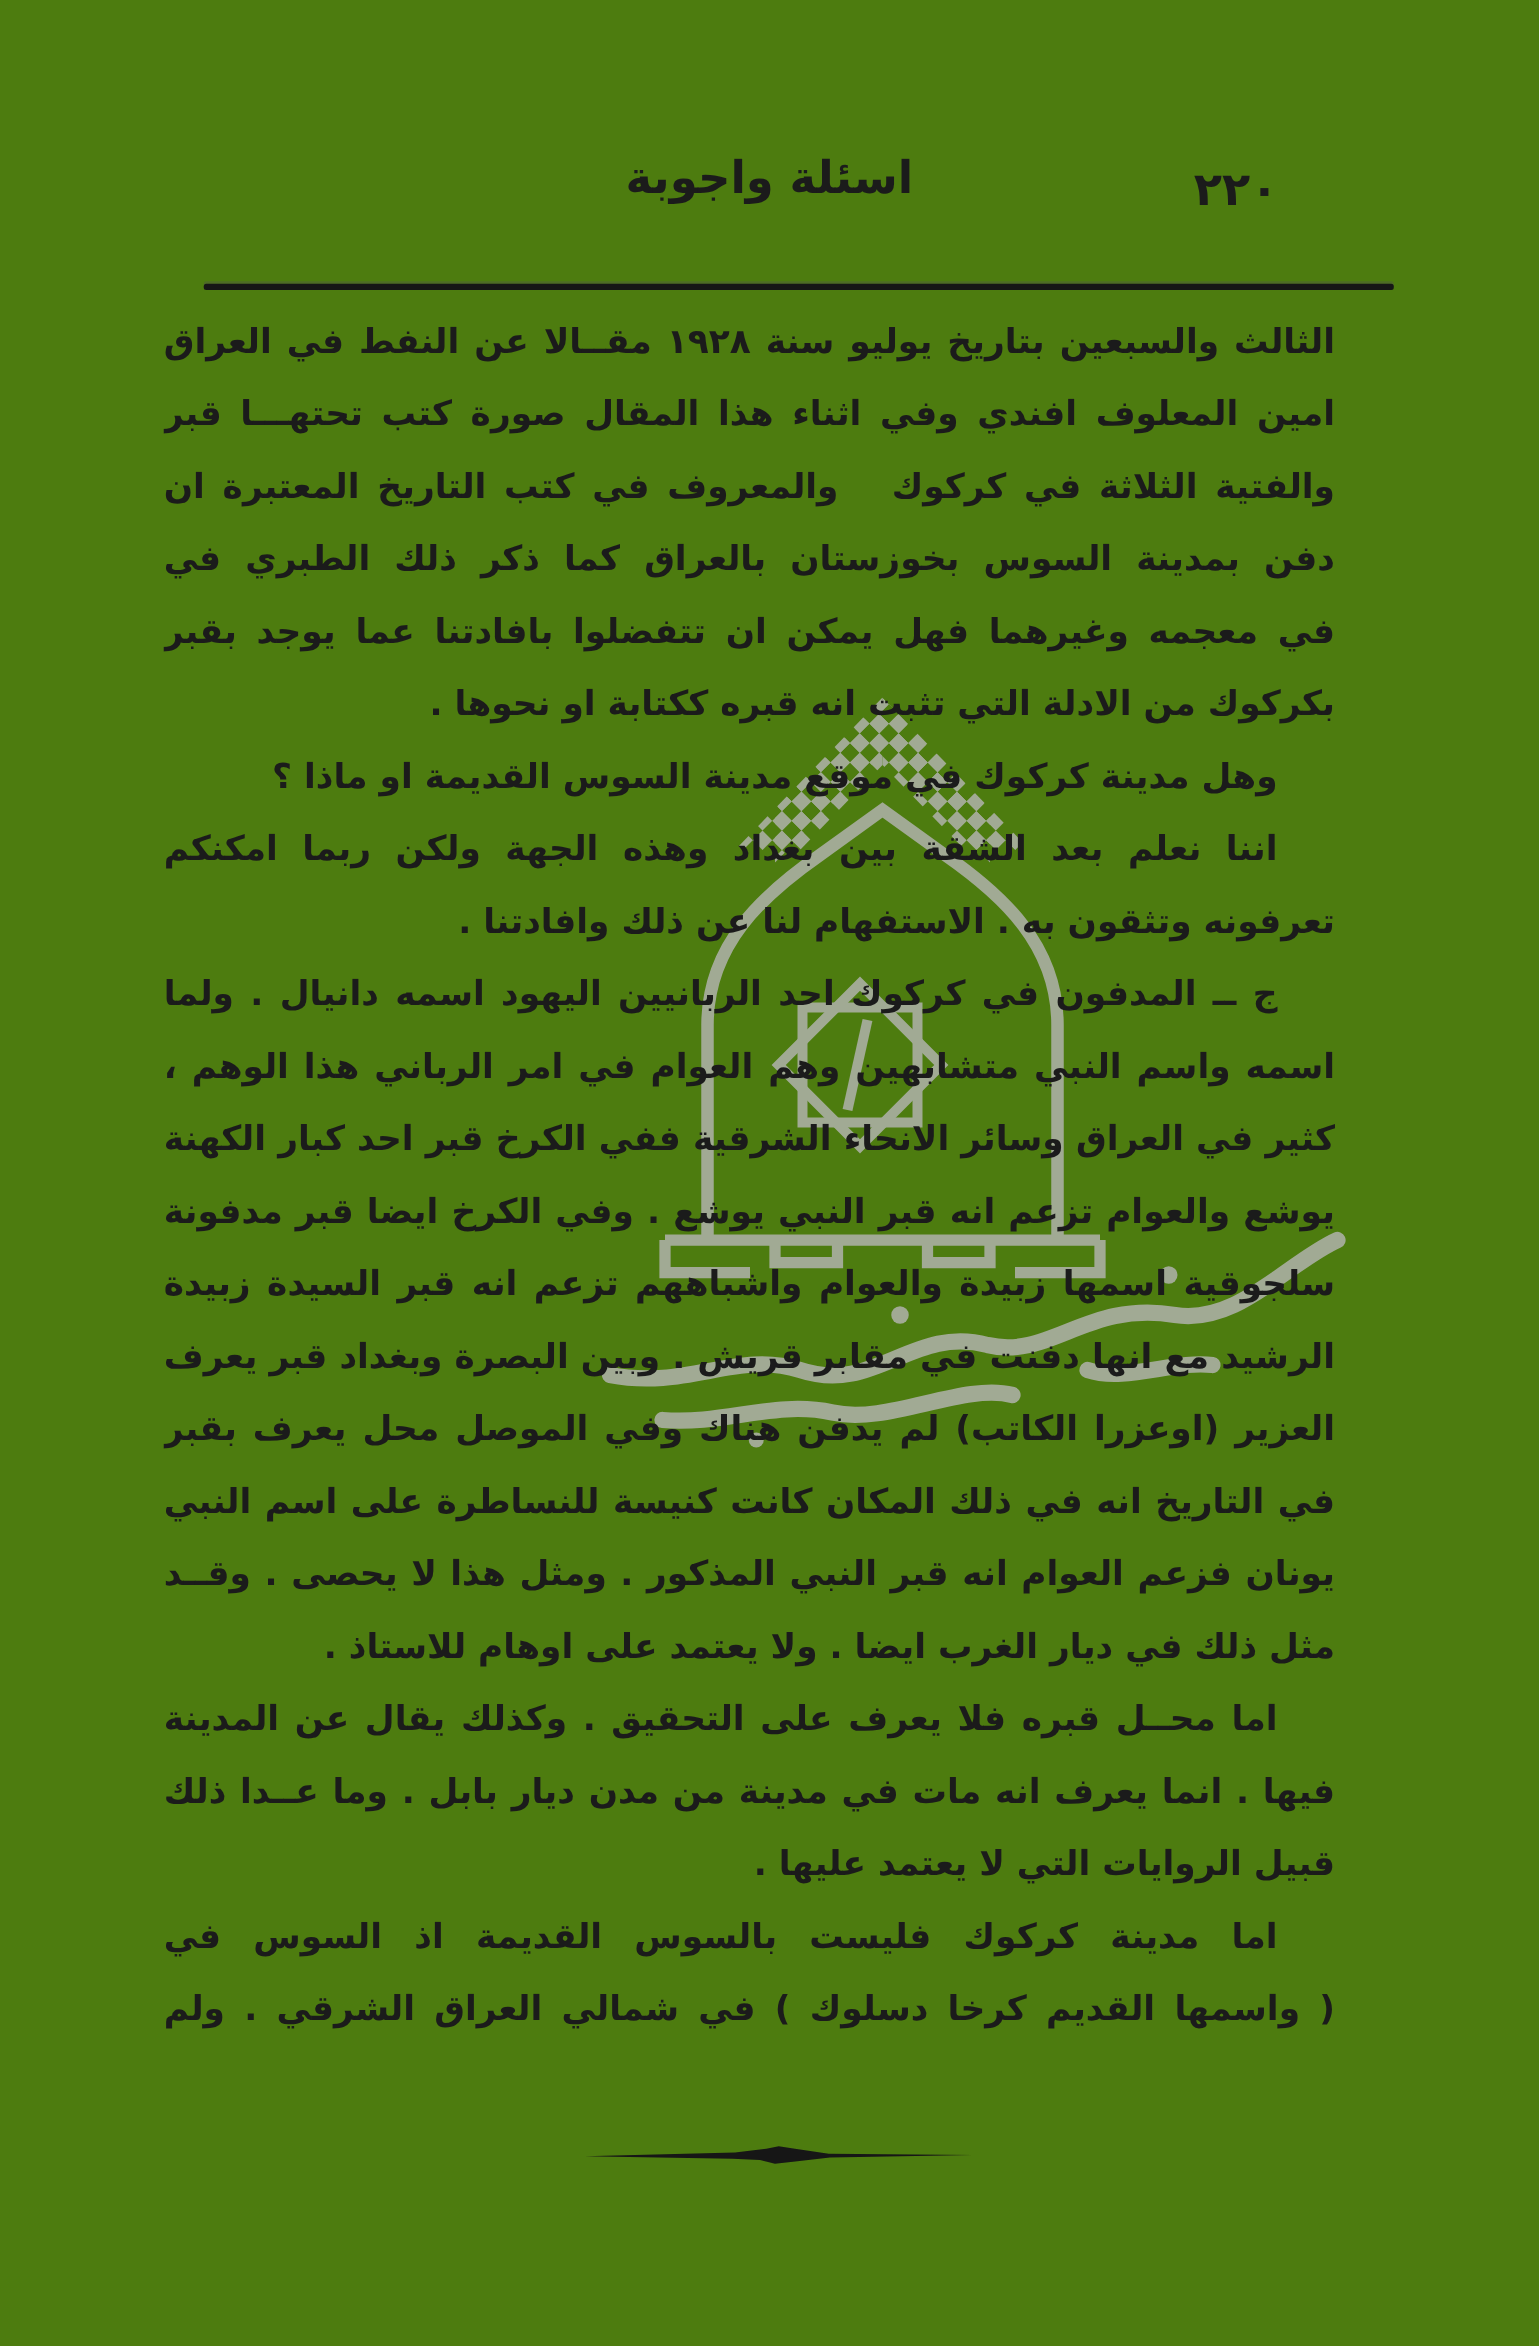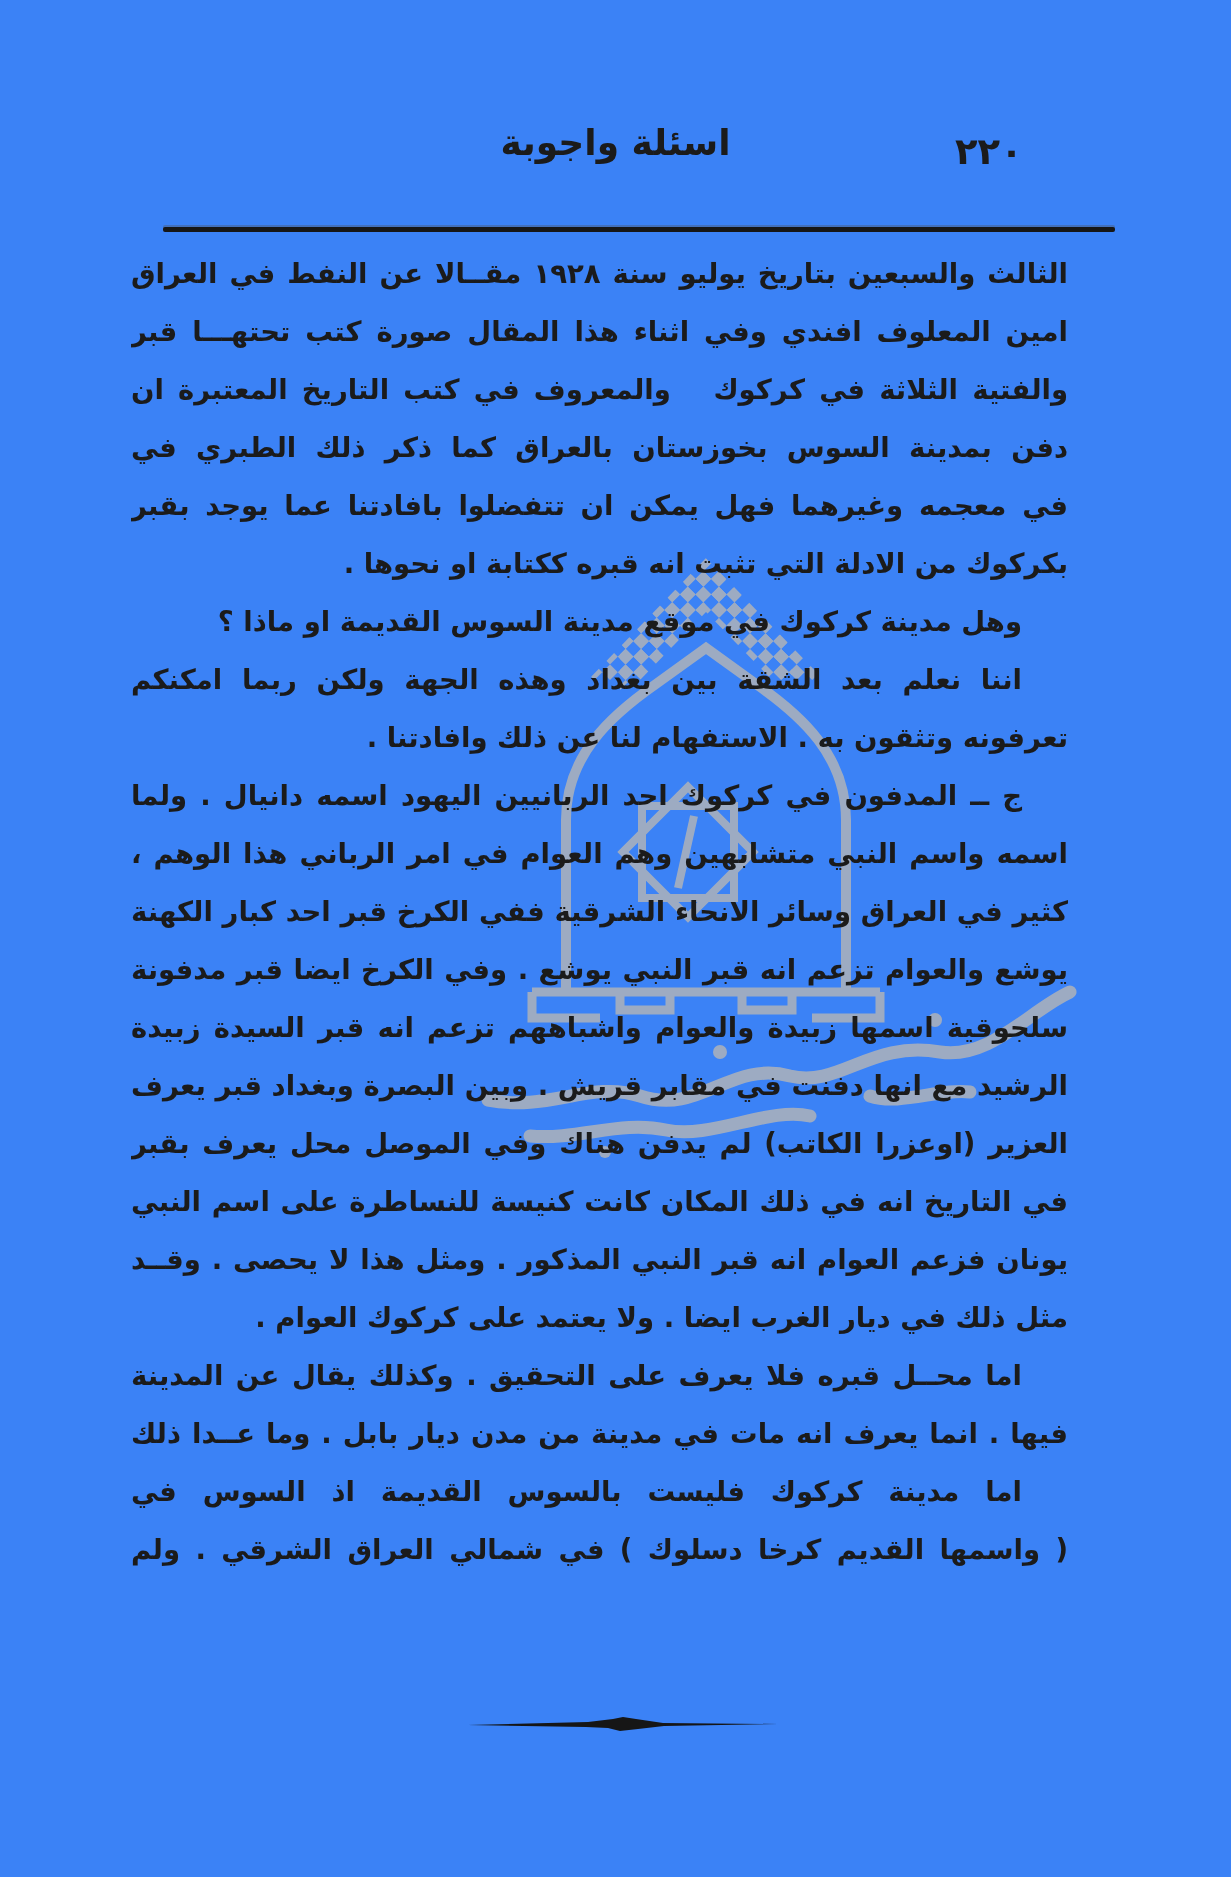--- a/index.html
+++ b/index.html
@@ -1,20 +1,20 @@
 <!DOCTYPE html>
 <html lang="ar"><head>
 <meta charset="utf-8">
 <style>
   html,body{margin:0;padding:0;background:#e8e8e8;}
   .page{
     position:relative;
     width:1231px;height:1877px;
     margin:0 auto;
-    background:#3b82f6;
+    background:#4d7c0f;
     overflow:hidden;
     font-family:"DejaVu Sans", sans-serif;
     color:#1b1b1b;
   }
   
   .hdr-title{
     position:absolute;top:122px;left:0;right:0;
     text-align:center;
     font-size:36px;font-weight:bold;
     letter-spacing:1px;
@@ -117,23 +117,24 @@
     <div class="tline endleft">تعرفونه وتثقون به . الاستفهام لنا عن ذلك وافادتنا .</div>
     <div class="tline full indent">ج ــ المدفون في كركوك احد الربانيين اليهود اسمه دانيال . ولما كان</div>
     <div class="tline full">اسمه واسم النبي متشابهين وهم العوام في امر الرباني هذا الوهم ، ومثل ذلك</div>
     <div class="tline full">كثير في العراق وسائر الانحاء الشرقية ففي الكرخ قبر احد كبار الكهنة اليهود واسمه</div>
     <div class="tline full">يوشع والعوام تزعم انه قبر النبي يوشع . وفي الكرخ ايضا قبر مدفونة فيه اميرة</div>
     <div class="tline full">سلجوقية اسمها زبيدة والعوام واشباههم تزعم انه قبر السيدة زبيدة زوج هرون</div>
     <div class="tline full">الرشيد مع انها دفنت في مقابر قريش . وبين البصرة وبغداد قبر يعرف بالعزير مع ان</div>
     <div class="tline full">العزير (اوعزرا الكاتب) لم يدفن هناك وفي الموصل محل يعرف بقبر يونس والمعروف</div>
     <div class="tline full">في التاريخ انه في ذلك المكان كانت كنيسة للنساطرة على اسم النبي يونس او</div>
     <div class="tline full">يونان فزعم العوام انه قبر النبي المذكور . ومثل هذا لا يحصى . وقــد سمعنا</div>
-    <div class="tline endleft">مثل ذلك في ديار الغرب ايضا . ولا يعتمد على كركوك العوام .</div>
+    <div class="tline endleft">مثل ذلك في ديار الغرب ايضا . ولا يعتمد على اوهام للاستاذ .</div>
     <div class="tline full indent">اما محــل قبره فلا يعرف على التحقيق . وكذلك يقال عن المدينة التي توفي</div>
     <div class="tline full">فيها . انما يعرف انه مات في مدينة من مدن ديار بابل . وما عــدا ذلك فمن</div>
+    <div class="tline endleft">قبيل الروايات التي لا يعتمد عليها .</div>
     <div class="tline full indent">اما مدينة كركوك فليست بالسوس القديمة اذ السوس في خوزستان وكركوك</div>
     <div class="tline full">( واسمها القديم كرخا دسلوك ) في شمالي العراق الشرقي . ولم تسم يوما بهذا</div>
   </div>
 
   <svg class="divider" width="310" height="16" viewBox="0 0 310 16" aria-hidden="true">
     <polygon points="0,9 120,6 145,3 155,1 168,3 195,7 310,8 196,10 170,13 152,15 140,12 118,11" fill="#161616"></polygon>
   </svg>
 
 </div>
 

